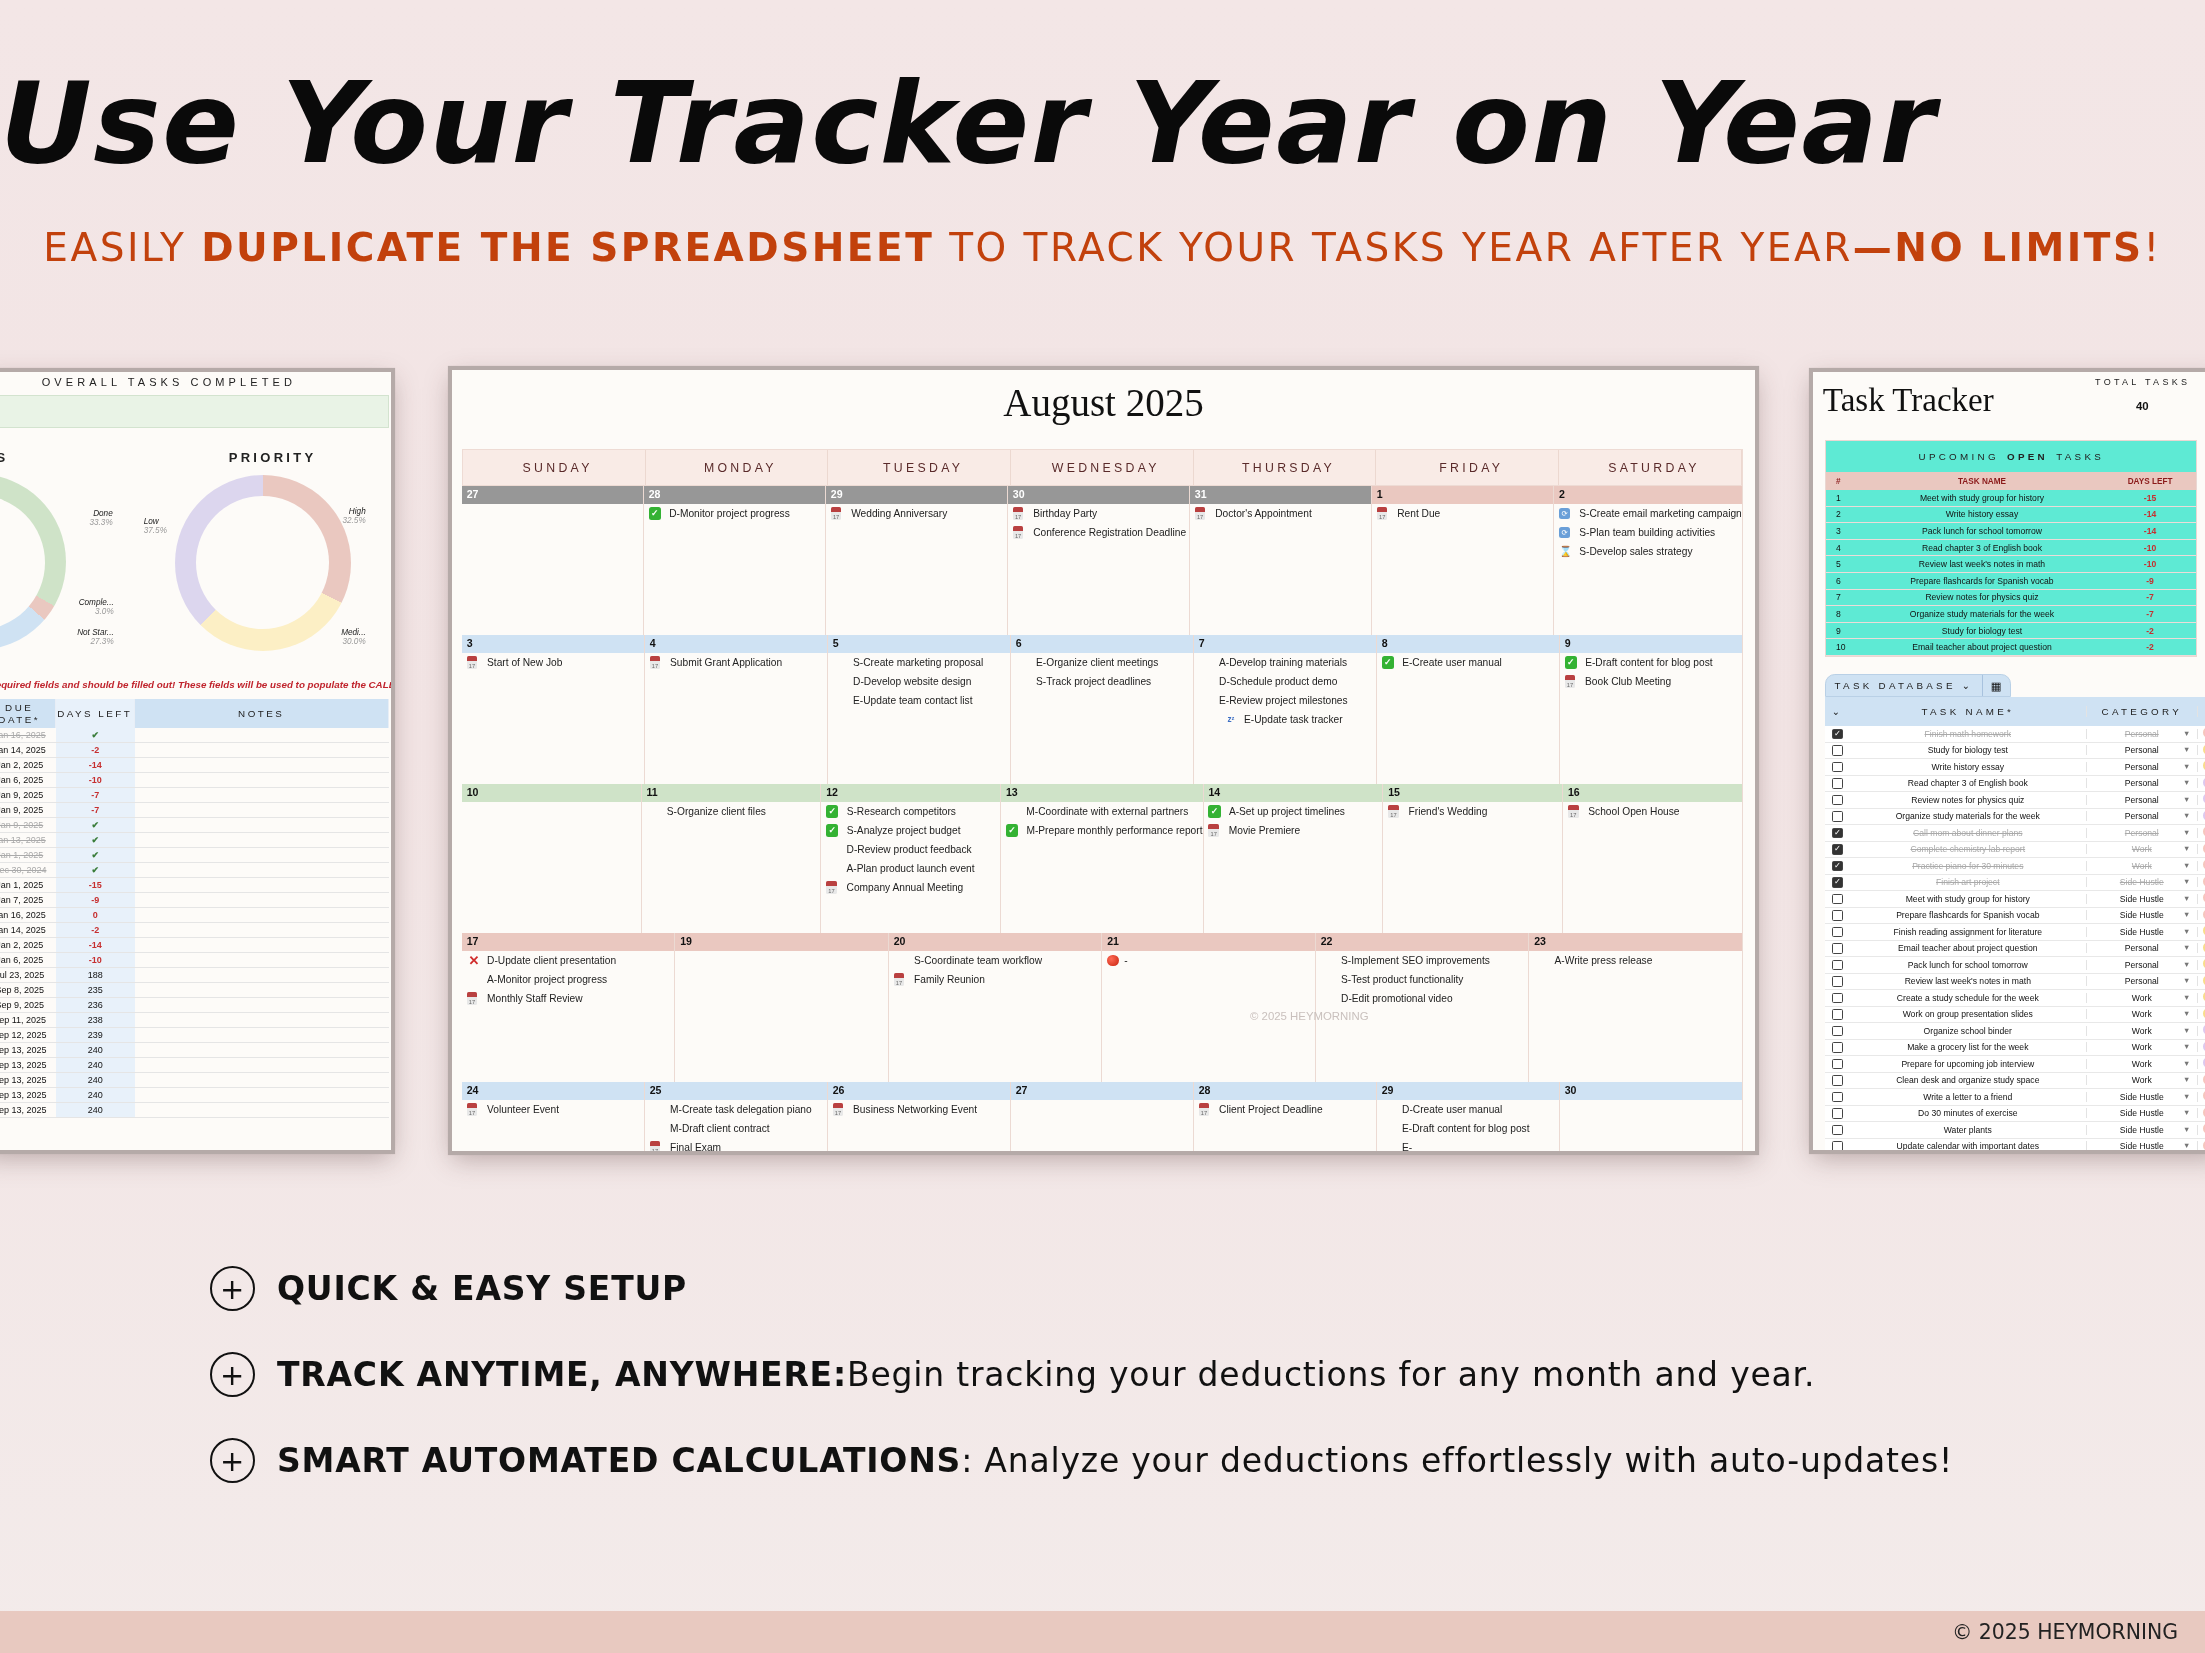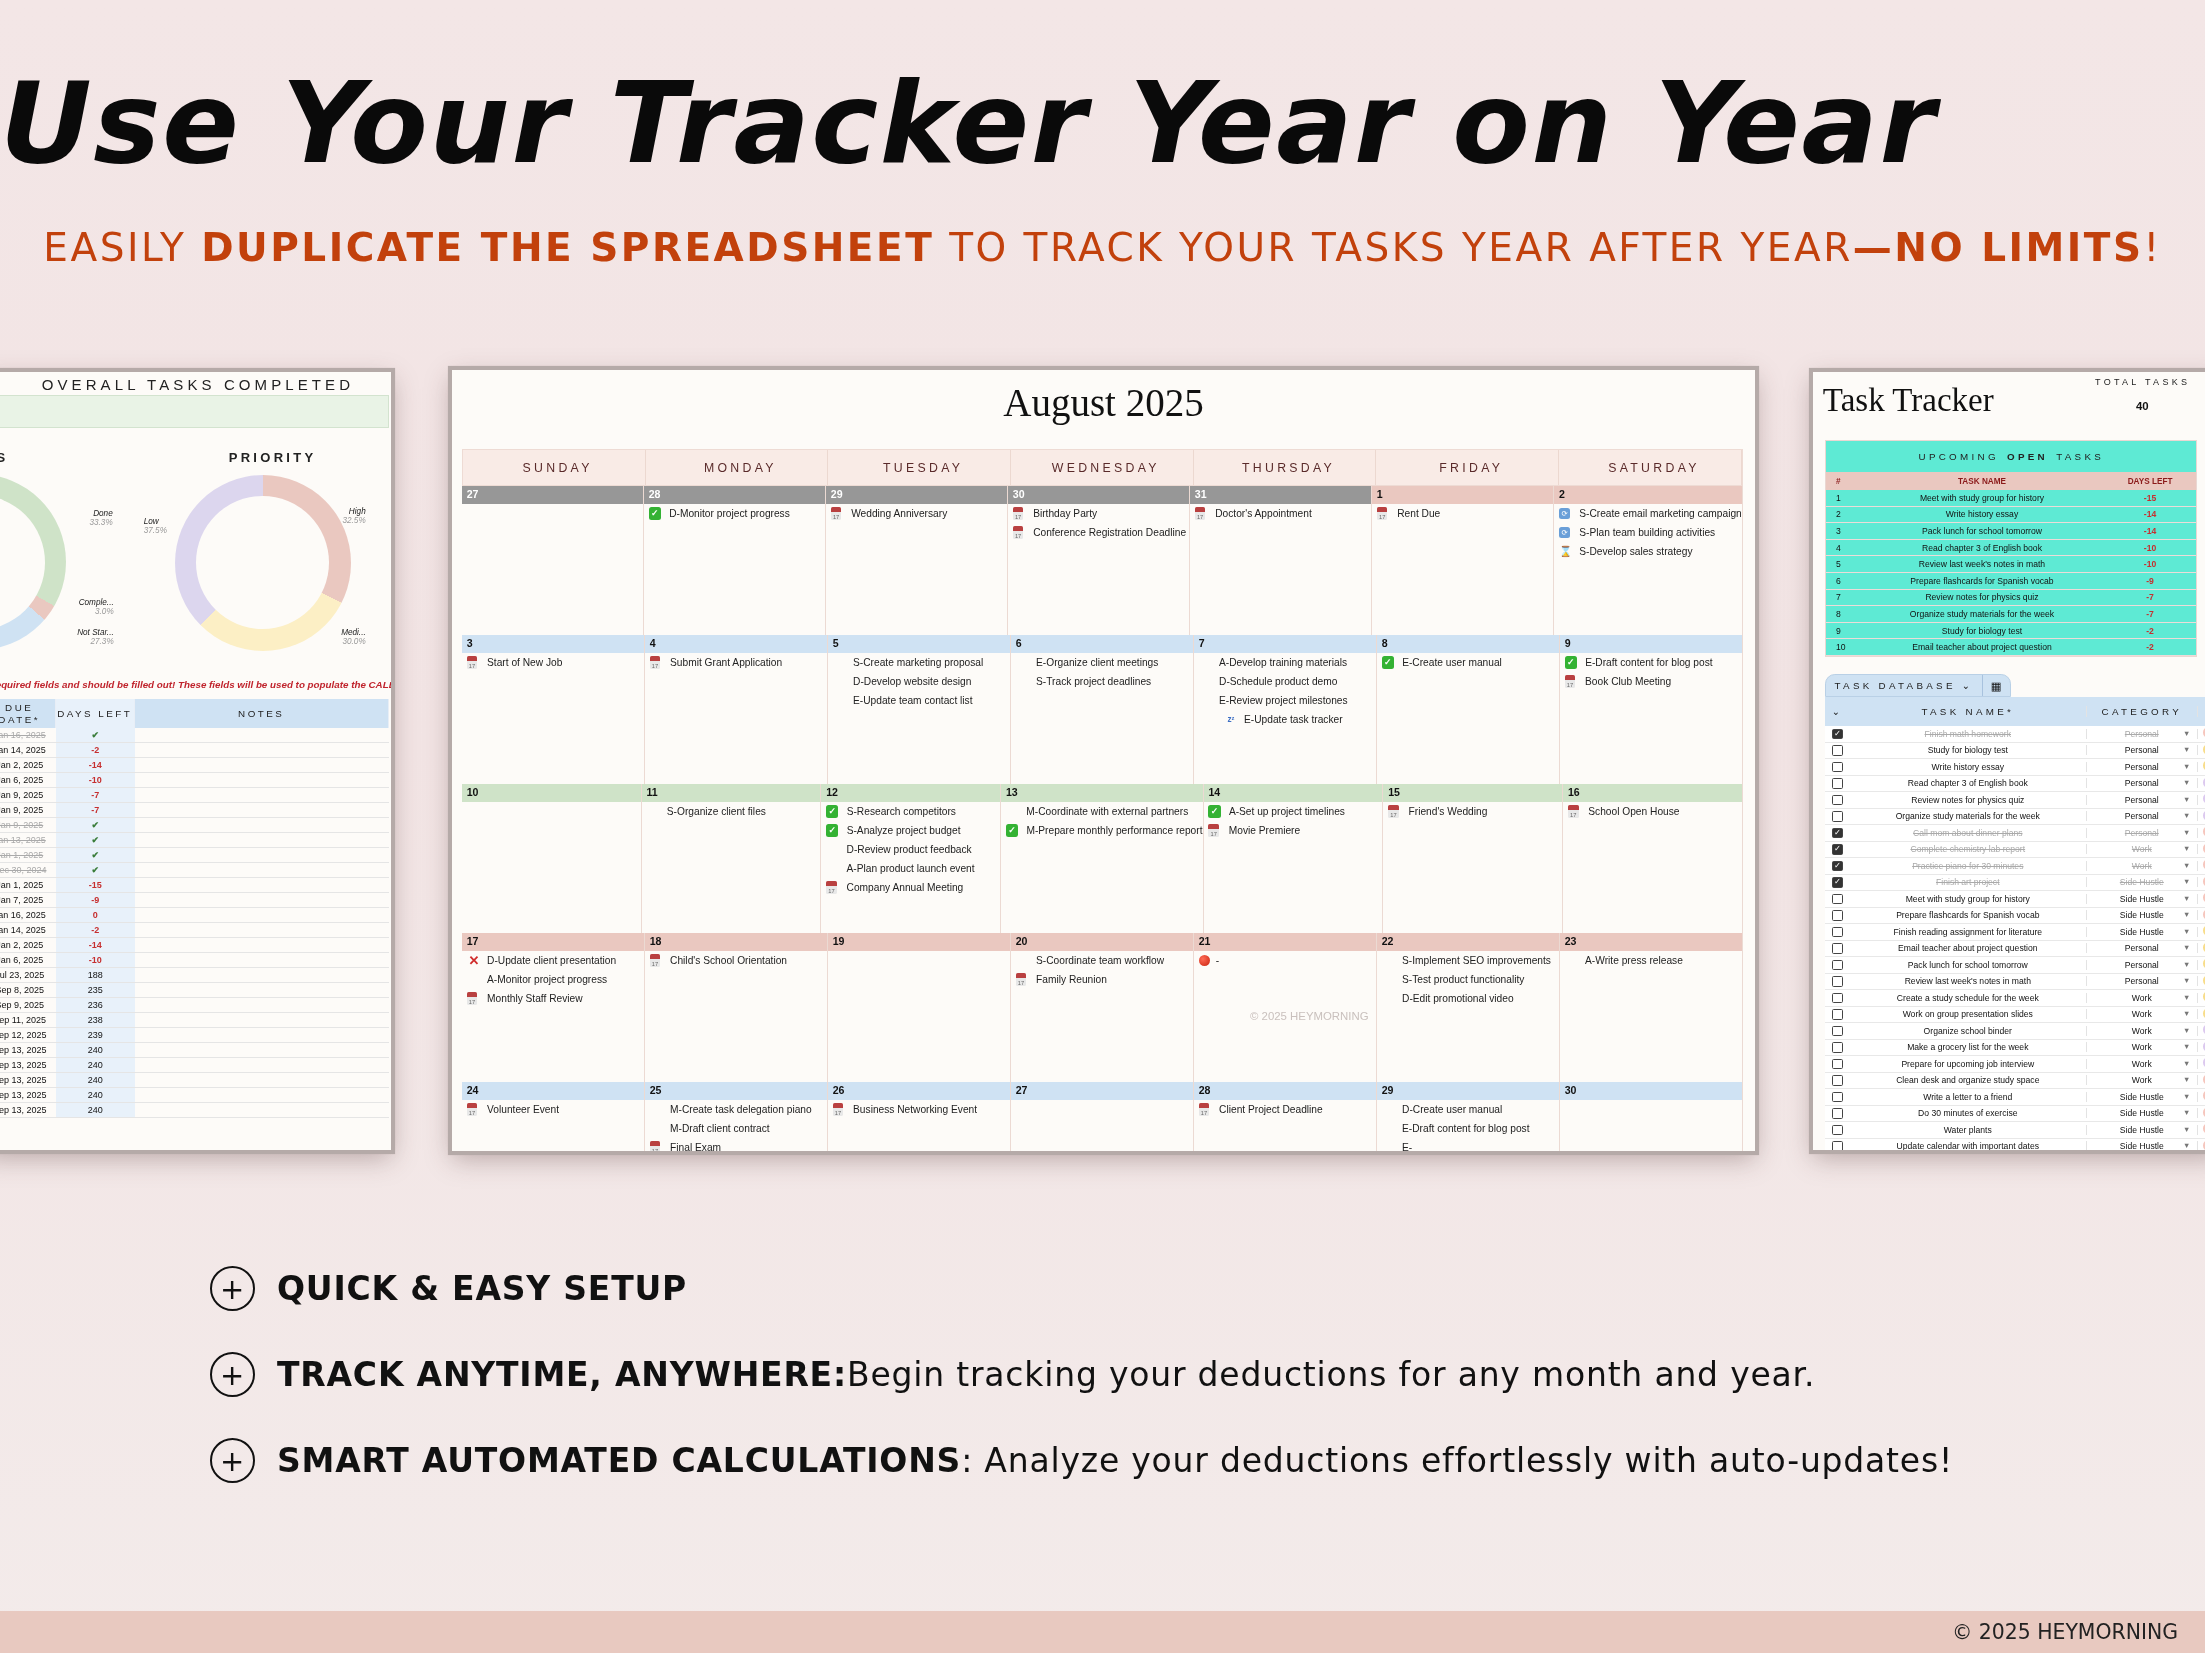--- a/index.html
+++ b/index.html
@@ -20,21 +20,21 @@
     font-family: "DejaVu Sans", sans-serif; font-size: 39px; letter-spacing: 2.5px; color: #c2410c;
   }
   .subline b { font-weight: 700; }
 
   .panel {
     position: absolute; background: #fdfbf8; overflow: hidden;
     box-shadow: 0 0 0 4.1px #b5aaa8, 0 8.2px 24.5px rgba(80,50,50,0.35);
   }
   
   #left-panel { left: -16.3px; top: 372px; width: 407px; height: 778px; }
-  .lp-title { position: absolute; top: 4.1px; left: 33px; font-size: 15px; letter-spacing: 4.1px; color: #222; padding-left: 25px; }
+  .lp-title { position: absolute; top: 4.1px; left: 33px; font-size: 11px; letter-spacing: 4.1px; color: #222; padding-left: 25px; }
   .lp-green { position: absolute; top: 23px; left: 0; width: 405px; height: 33px; background: #e9f3e6; border: 0.8px solid #d3e3cf; }
   .lp-chart-title { position: absolute; font-size: 13px; letter-spacing: 3.3px; font-weight: 700; color: #222; }
   .donut { position: absolute; border-radius: 50%; }
   .donut-hole { position: absolute; border-radius: 50%; background: #fdfbf8; }
   .leg { position: absolute; font-size: 8.2px; font-style: italic; color: #222; text-align: right; }
   .leg .pct { color: #999; display: block; }
   .lp-warn { position: absolute; top: 307px; left: 0; width: 425px; font-size: 9.8px; font-style: italic; font-weight: 700; color: #c0242d; white-space: nowrap; }
   .lp-table { position: absolute; top: 327px; left: 0; width: 405px; }
   .lp-head { display: flex; height: 29px; background: #cfe2f3; }
   .lp-head div { font-size: 9.8px; letter-spacing: 2.5px; color: #222; display: flex; align-items: center; justify-content: center; text-align: center; line-height: 11.4px; border-right: 0.8px solid #e8eef6; }
@@ -502,27 +502,20 @@
             <div class="evt">
               <span class="ic"></span>
               <span>A-Monitor project progress</span>
             </div>
             <div class="evt">
               <span class="ic ic-cal">17</span>
               <span>Monthly Staff Review</span>
             </div>
           </div>
           <div class="day">
-            <div class="day-num ">18</div>
-            <div class="evt">
-              <span class="ic ic-cal">17</span>
-              <span>Child's School Orientation</span>
-            </div>
-          </div>
-          <div class="day">
             <div class="day-num ">19</div>
           </div>
           <div class="day">
             <div class="day-num ">20</div>
             <div class="evt">
               <span class="ic"></span>
               <span>S-Coordinate team workflow</span>
             </div>
             <div class="evt">
               <span class="ic ic-cal">17</span>

